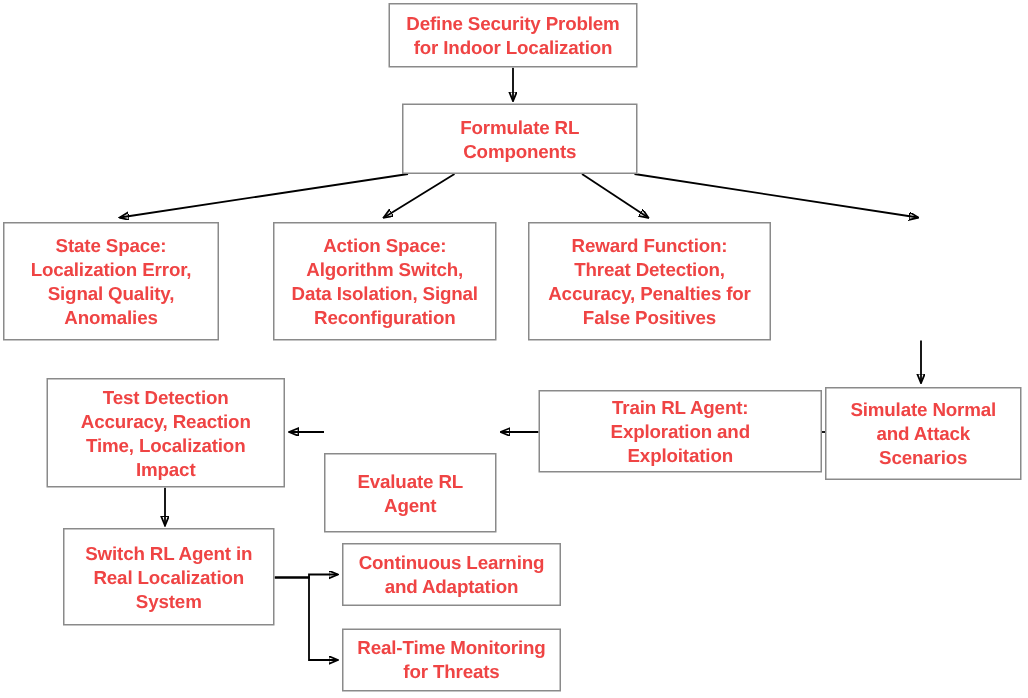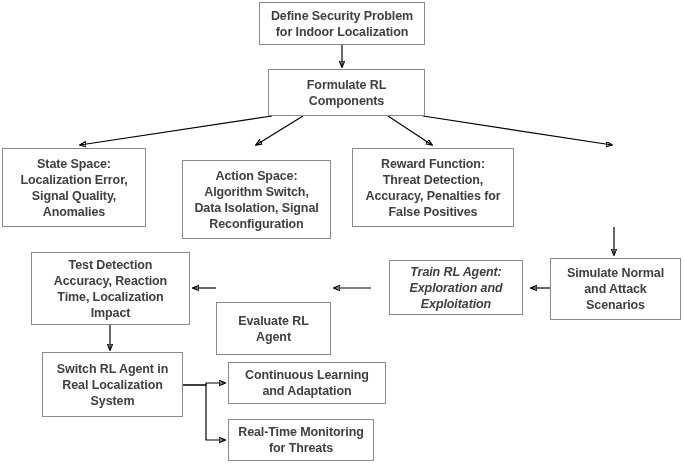--- a/index.html
+++ b/index.html
@@ -18,21 +18,21 @@
   }
   .node {
     position: absolute;
     box-sizing: border-box;
     background: #ffffff;
     border: 1px solid #8a8a8a;
     display: flex;
     align-items: center;
     justify-content: center;
     text-align: center;
-    color: #404040;
+    color: #ef4444;
     font-weight: bold;
     font-size: 12.5px;
     line-height: 1.28;
     letter-spacing: -0.1px;
     padding: 2px 4px;
     white-space: pre-line;
     z-index: 2;
   }
   svg.edges {
     position: absolute;
@@ -90,50 +90,50 @@
 for Indoor Localization</div>
 
   <div class="node" style="left:268px;top:69px;width:157px;height:47px;">Formulate RL
 Components</div>
 
   <div class="node" style="left:2px;top:148px;width:144px;height:79px;">State Space:
 Localization Error,
 Signal Quality,
 Anomalies</div>
 
-  <div class="node" style="left:182px;top:160px;width:149px;height:79px;">Action Space:
+  <div class="node" style="left:182px;top:148px;width:149px;height:79px;">Action Space:
 Algorithm Switch,
 Data Isolation, Signal
 Reconfiguration</div>
 
   <div class="node" style="left:352px;top:148px;width:162px;height:79px;">Reward Function:
 Threat Detection,
 Accuracy, Penalties for
 False Positives</div>
 
 
   <div class="node" style="left:31px;top:252px;width:159px;height:73px;">Test Detection
 Accuracy, Reaction
 Time, Localization
 Impact</div>
 
   <div class="node" style="left:216px;top:262px;width:115px;height:53px;margin-top:40px;">Evaluate RL
 Agent</div>
 
-  <div class="node" style="left:389px;top:260px;width:134px;height:55px;font-style:italic;">Train RL Agent:
+  <div class="node" style="left:359px;top:260px;width:189px;height:55px;">Train RL Agent:
 Exploration and
 Exploitation</div>
 
   <div class="node" style="left:550px;top:258px;width:131px;height:62px;">Simulate Normal
 and Attack
 Scenarios</div>
 
   <div class="node" style="left:42px;top:352px;width:141px;height:65px;">Switch RL Agent in
 Real Localization
 System</div>
 
-  <div class="node" style="left:228px;top:362px;width:158px;height:42px;">Continuous Learning
+  <div class="node" style="left:228px;top:362px;width:146px;height:42px;">Continuous Learning
 and Adaptation</div>
 
   <div class="node" style="left:228px;top:419px;width:146px;height:42px;">Real-Time Monitoring
 for Threats</div>
 
 </div>
 
 </body></html>

